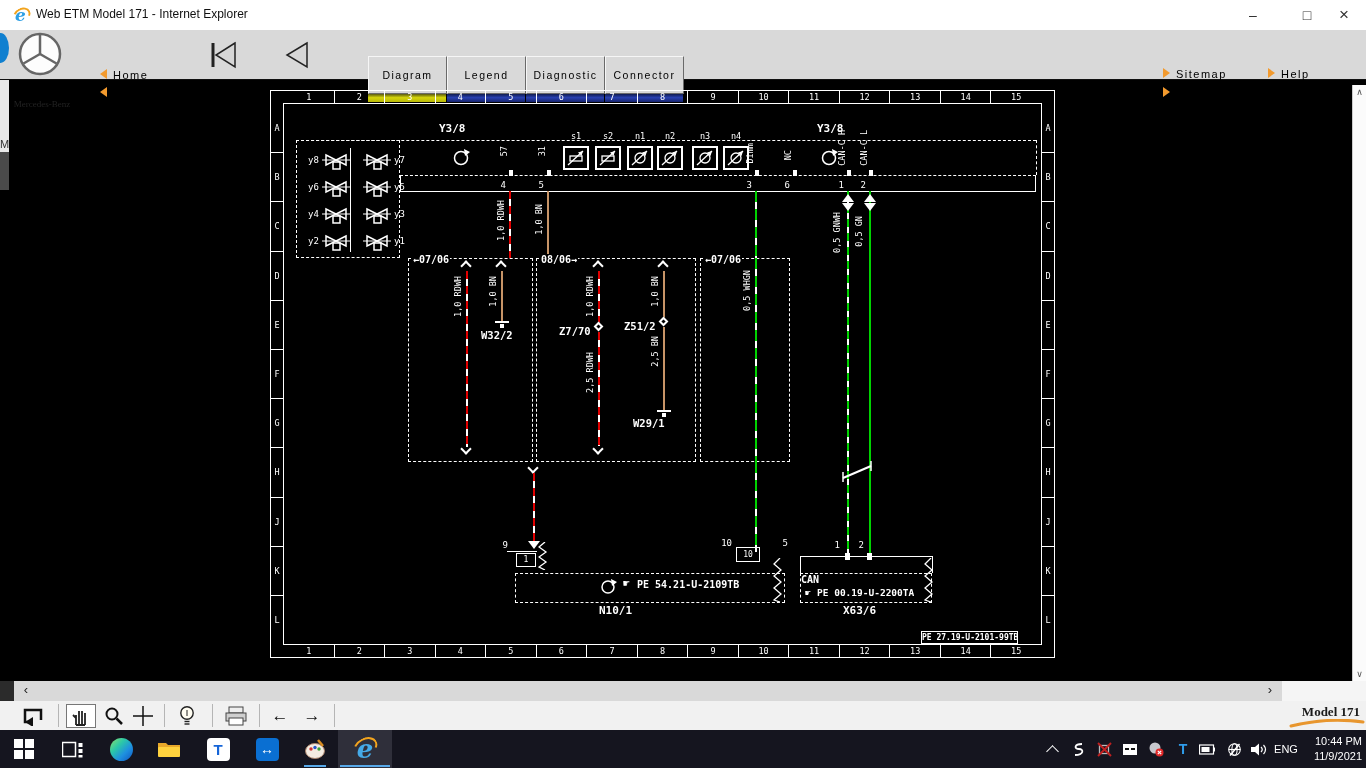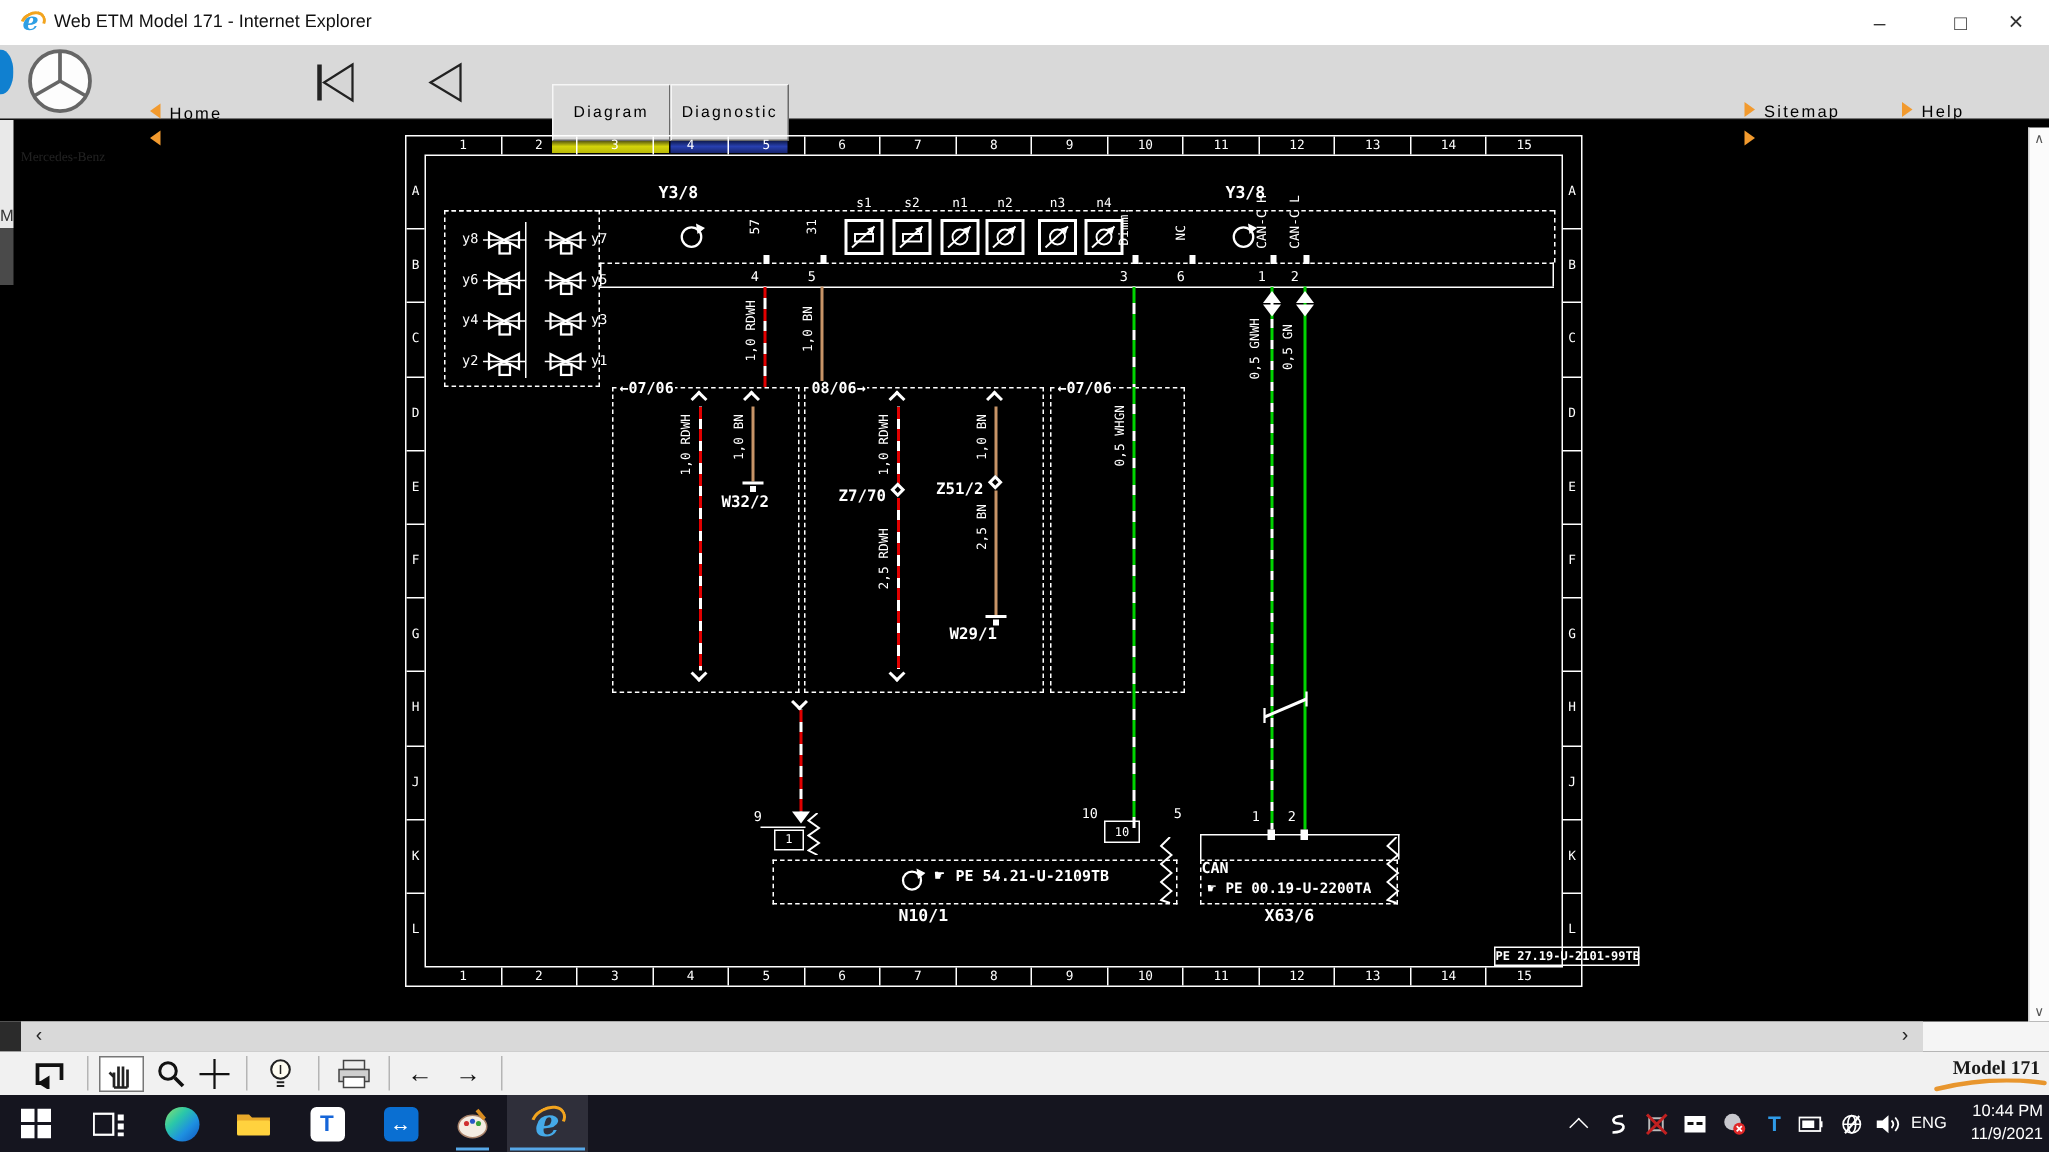--- a/index.html
+++ b/index.html
@@ -117,21 +117,29 @@
     <svg class="ab" style="left:278px;top:10px;" width="36" height="30">
       <polygon points="29,3 9,15 29,27" fill="#d6d6d6" stroke="#222" stroke-width="1.5"></polygon>
     </svg>
 
     <div class="tabs">
       <div class="tab active">
           <div class="tab-btn">Diagram</div>
           <div class="tab-line"></div>
         </div>
       <div class="tab">
+          <div class="tab-btn">Legend</div>
+          <div class="tab-line"></div>
+        </div>
+      <div class="tab">
           <div class="tab-btn">Diagnostic</div>
+          <div class="tab-line"></div>
+        </div>
+      <div class="tab">
+          <div class="tab-btn">Connector</div>
           <div class="tab-line"></div>
         </div>
     </div>
 
     <div class="lnk" style="left:1163px;top:38px;"><span class="tri-r"></span><span>Sitemap</span></div>
     <div class="lnk" style="left:1268px;top:38px;"><span class="tri-r"></span><span>Help</span></div>
     <div class="lnk" style="left:1163px;top:57px;"><span class="tri-r"></span><span>Abbreviation</span></div>
   </div>
 
   <div class="ab" style="left:0;top:33px;width:9px;height:30px;overflow:hidden;">
@@ -477,21 +485,21 @@
 
     <div class="ddbox" style="left:530px;top:483px;width:132px;height:30px;"></div>
     <span class="dl" style="left:530px;top:484px;width:132px;text-align:left;background:none;">CAN</span>
     <span class="dl" style="left:534px;top:497px;font-size:9.5px;">☛</span>
     <span class="dl" style="left:546px;top:497px;font-size:9.5px;">PE 00.19-U-2200TA</span>
     <svg class="ab" style="left:654px;top:468px;" width="10" height="44">
         <polyline points="7,0 1,6 8,12 1,18 8,24 1,30 8,36 1,42 7,44" fill="none" stroke="#fff" stroke-width="1.3"></polyline>
       </svg>
     <span class="dl" style="left:572px;top:515px;font-size:11px;">X63/6</span>
 
-    <div class="bx" style="left:726px;top:541px;width:97px;height:13px;font-size:8px;text-align:center;line-height:11px;font-weight:bold;white-space:nowrap;">PE 27.19-U-2101-99TB</div>
+    <div class="bx" style="left:651px;top:541px;width:97px;height:13px;font-size:8px;text-align:center;line-height:11px;font-weight:bold;white-space:nowrap;">PE 27.19-U-2101-99TB</div>
   </div>
 
   <div class="vscroll">
     <div style="height:14px;line-height:14px;">∧</div>
     <div style="position:absolute;bottom:0;left:0;right:0;height:14px;line-height:14px;">∨</div>
   </div>
 
   <div class="hscroll">
     <div class="ab" style="left:0;top:0;width:14px;height:20px;background:#2b2b2b;"></div>
     <div class="hs-track"></div>

